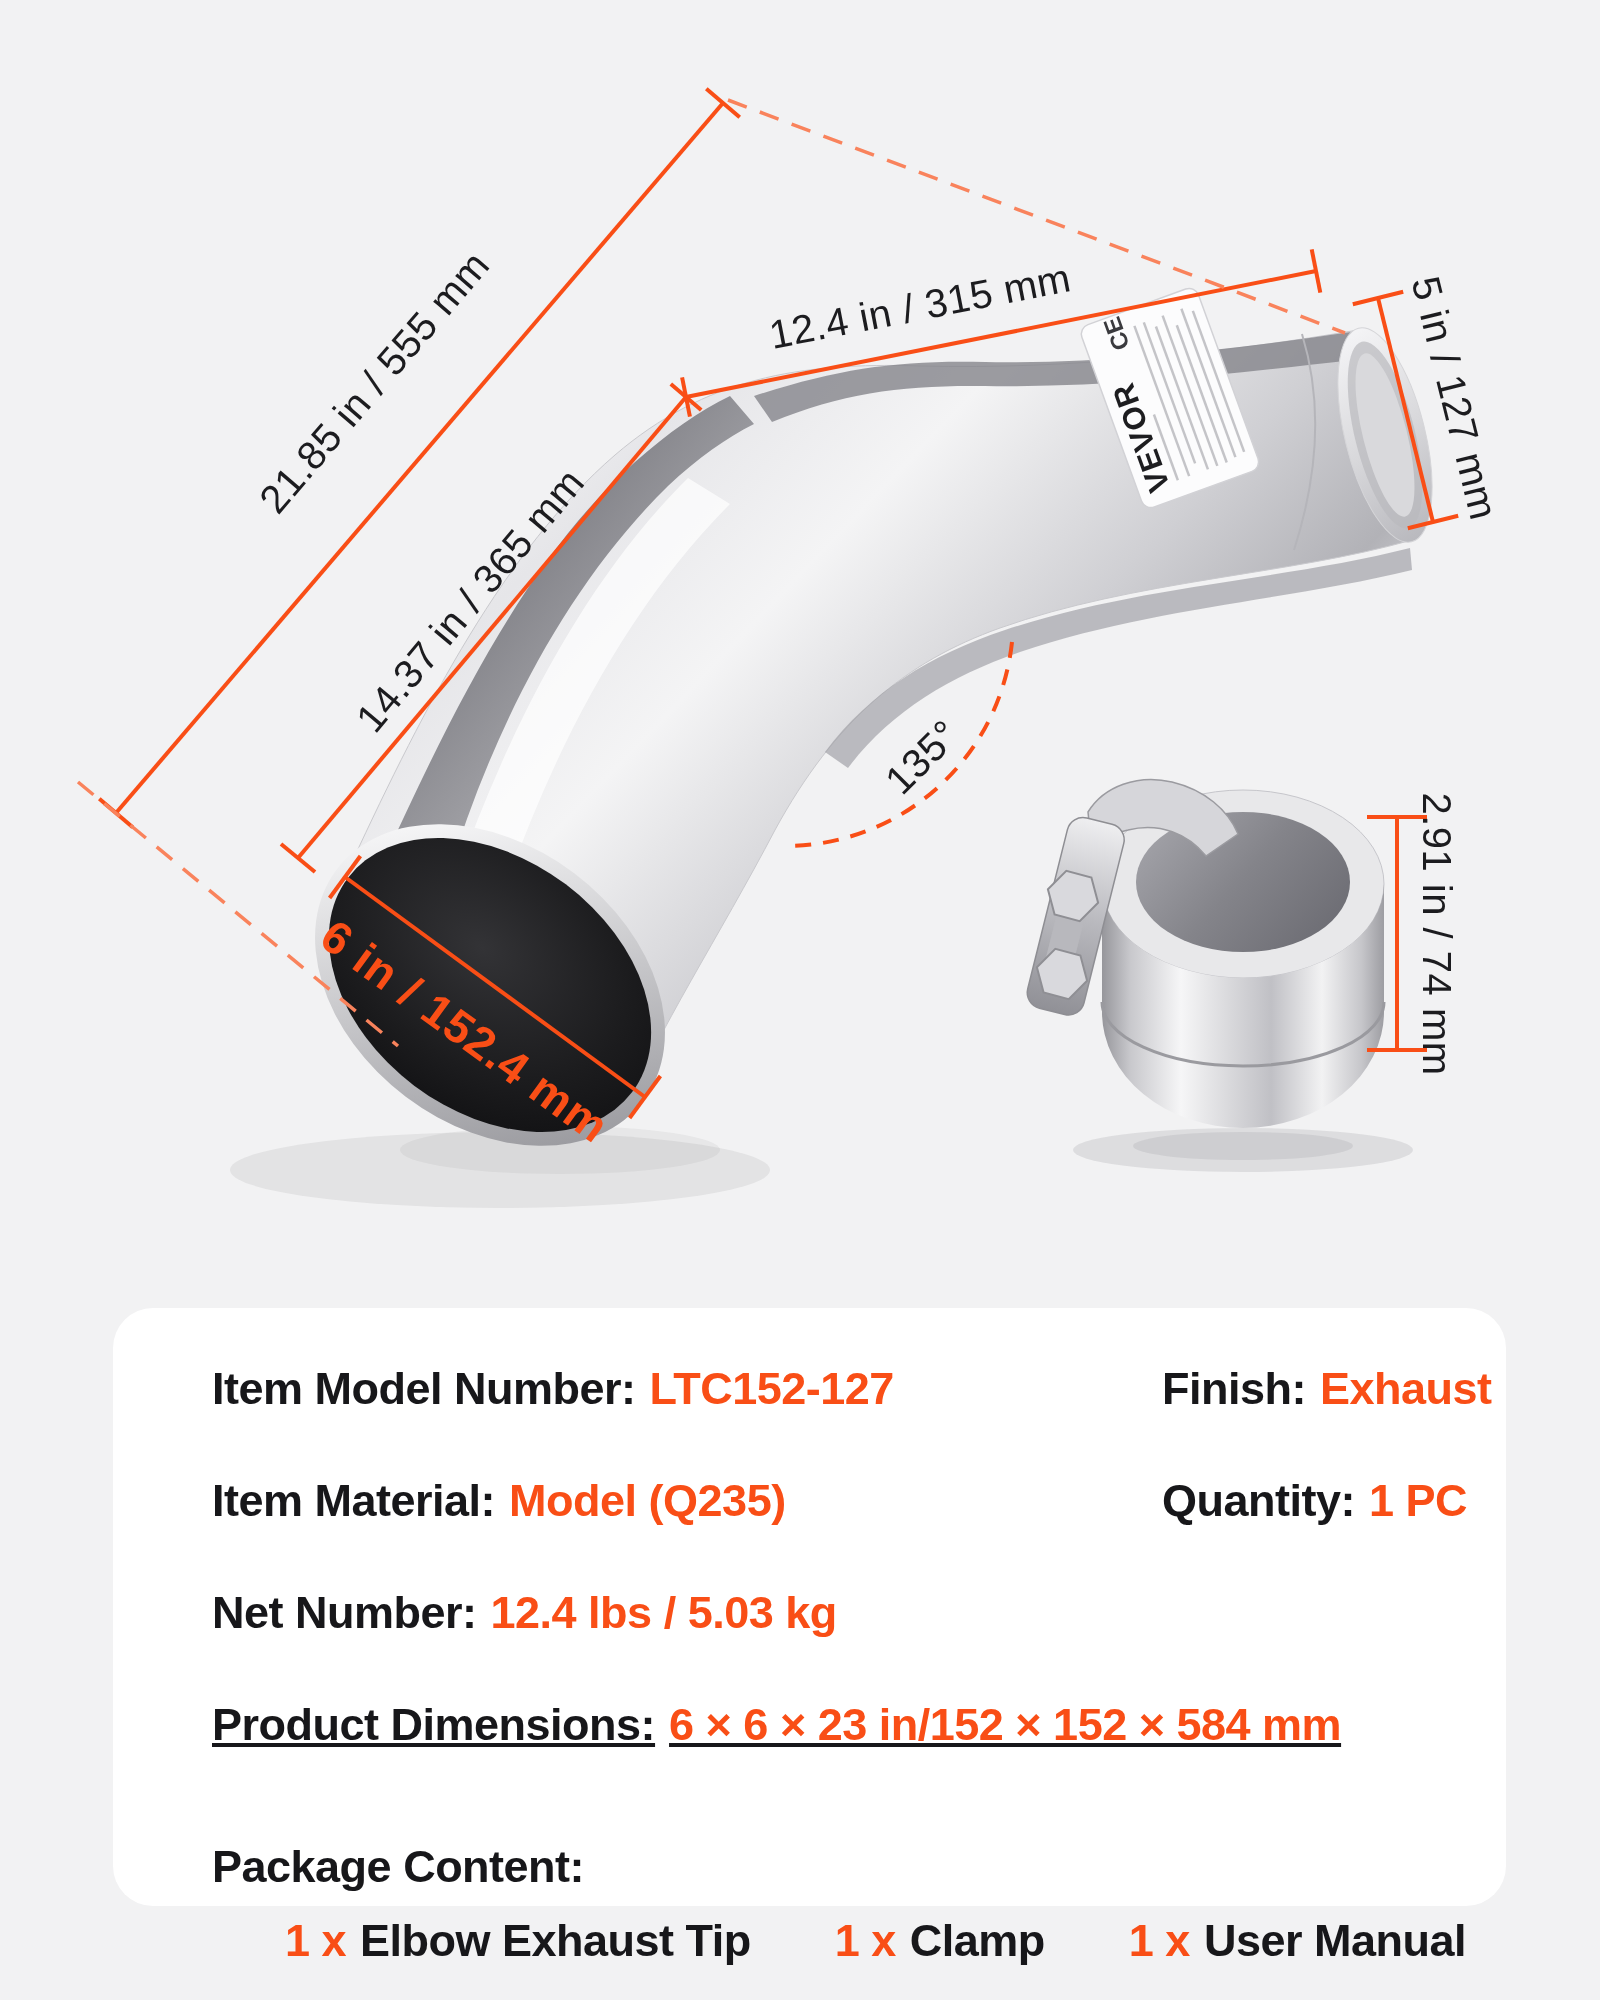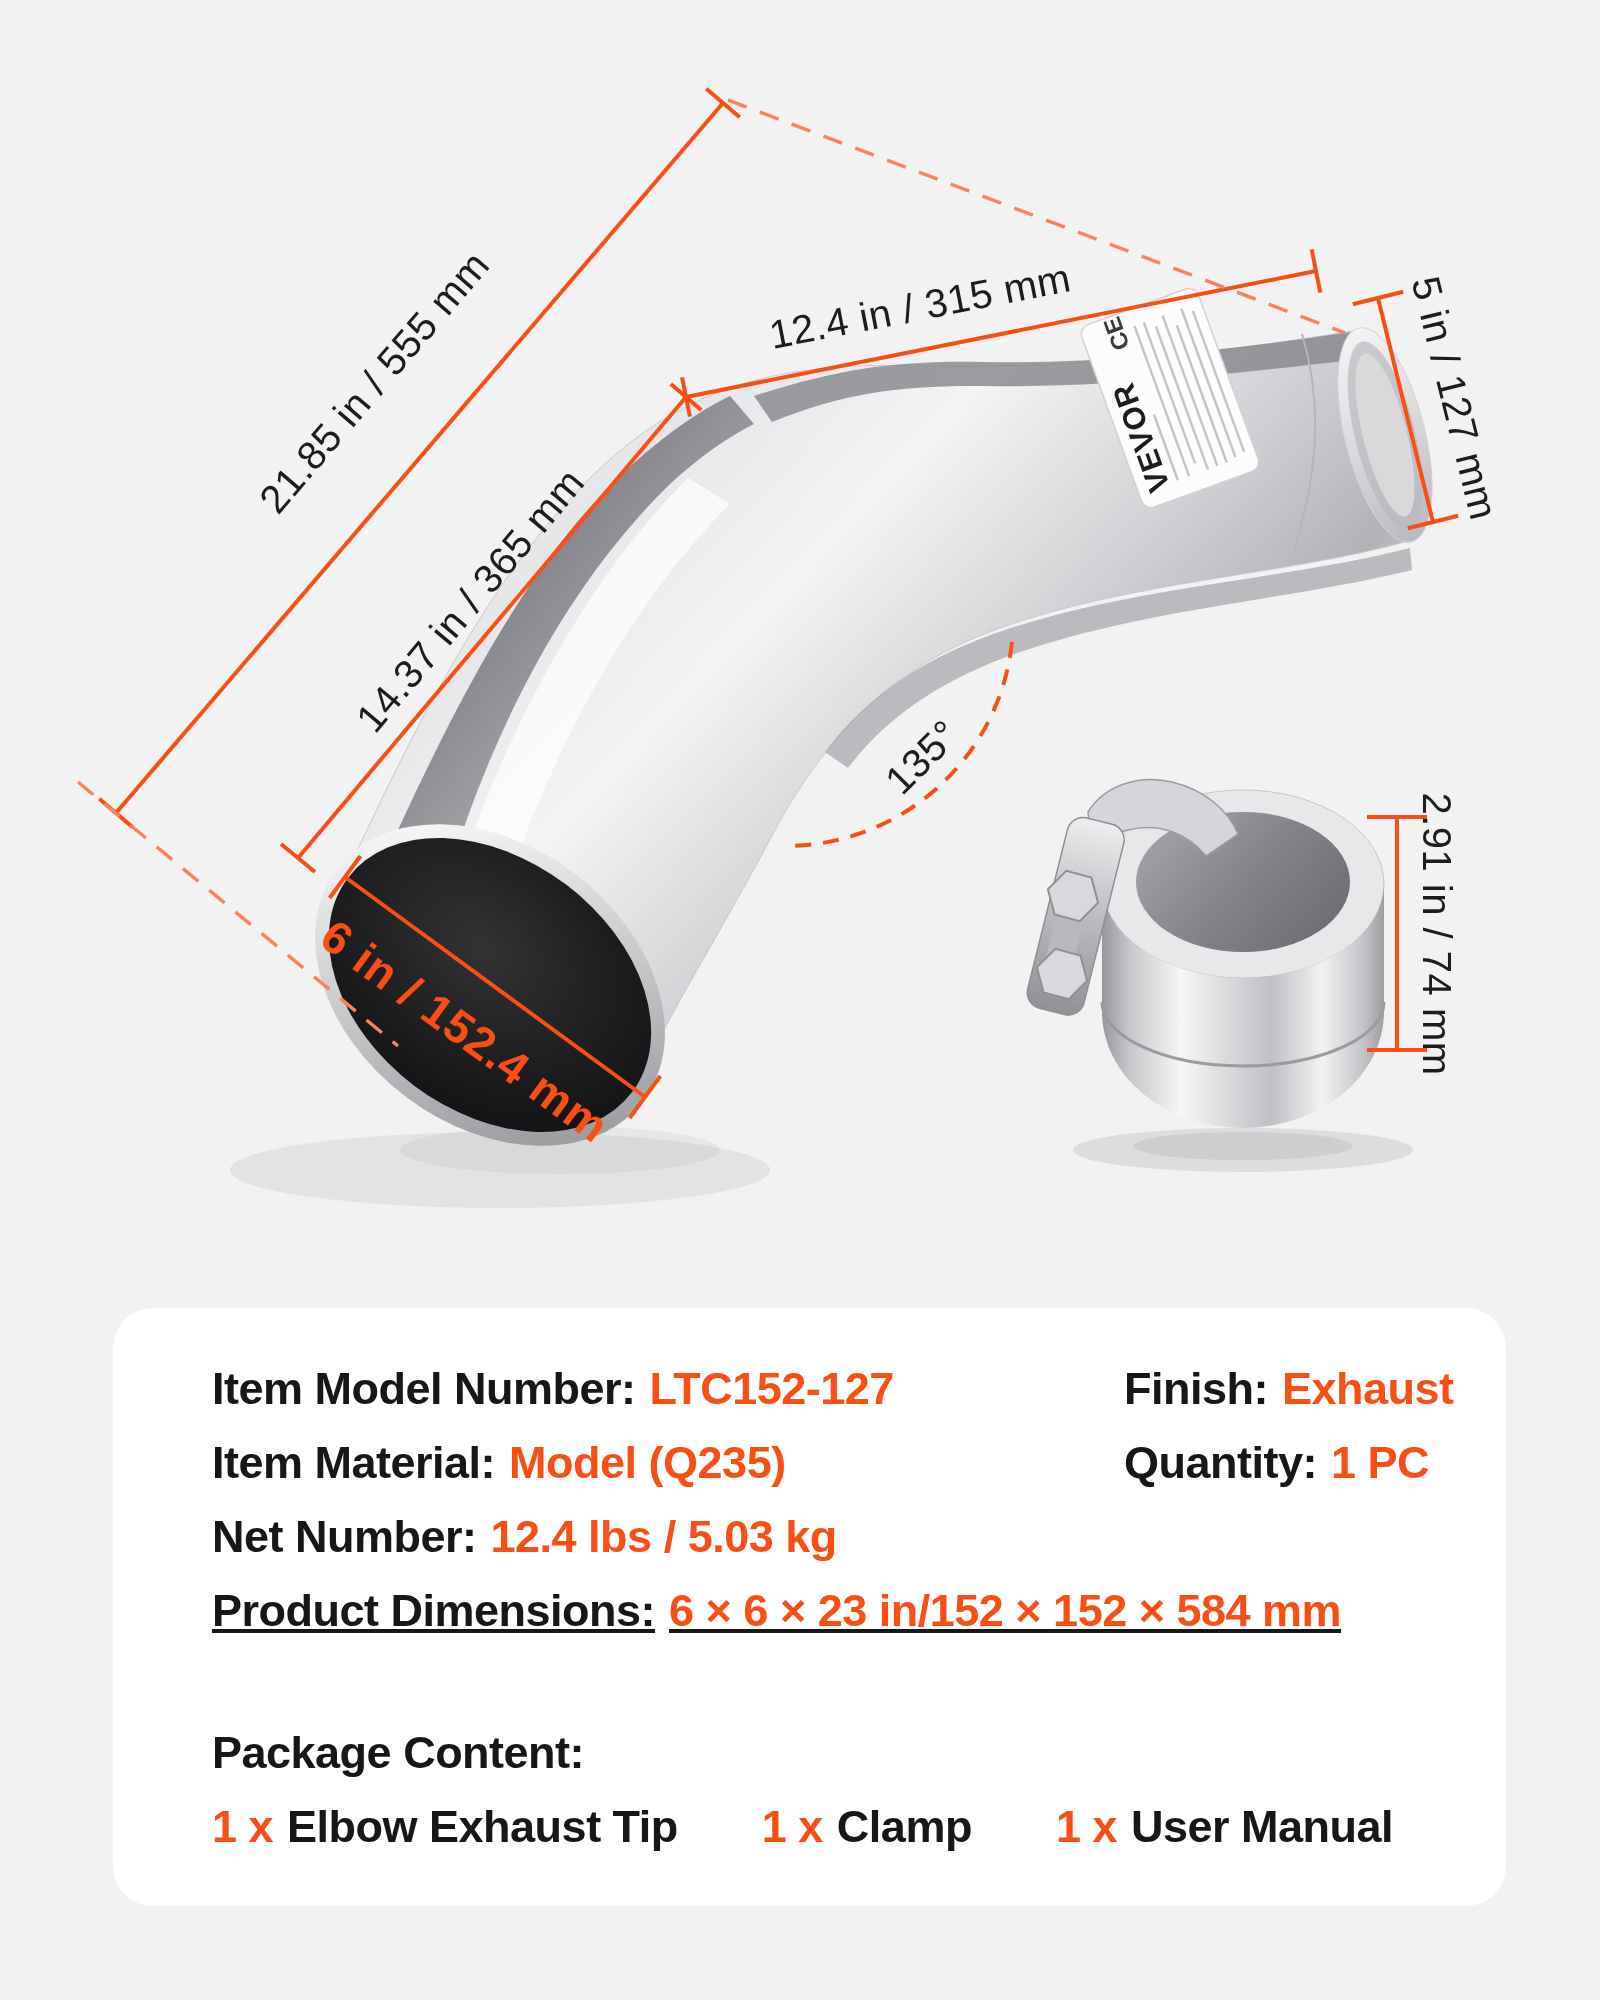--- a/index.html
+++ b/index.html
@@ -34,36 +34,37 @@
 
   
   .panel{
     position:absolute;left:113px;top:1308px;
     width:1393px;height:598px;
     background:#ffffff;border-radius:40px;
     box-sizing:border-box;
     padding:44px 40px 0 99px;
     z-index:4;
   }
-  .spec-grid{display:grid;grid-template-columns:912px 1fr;}
+  .spec-grid{display:grid;grid-template-columns:912px 1fr;gap:38px;}
   .spec{
     height:74px;display:flex;align-items:center;
     font-size:45px;font-weight:bold;color:#17171a;letter-spacing:-0.5px;
     white-space:nowrap;
   }
   .spec .value{color:#f94e16;margin-left:14px;}
   .spec.full{grid-column:1 / 3;text-decoration:underline;}
   .pkg-title{
     margin-top:68px;height:74px;display:flex;align-items:center;
     font-size:45px;font-weight:bold;color:#17171a;letter-spacing:-0.5px;
   }
   .pkg-items{
     height:74px;display:flex;align-items:center;gap:84px;
     font-size:45px;font-weight:bold;color:#17171a;letter-spacing:-0.5px;
     white-space:nowrap;
+    justify-content:flex-end;
   }
   .pkg-item .qty{color:#f94e16;margin-right:14px;}
 </style>
 </head>
 <body>
 
 <div class="stage">
 
   <svg class="canvas" width="1600" height="2000" viewBox="0 0 1600 2000">
     <defs>

